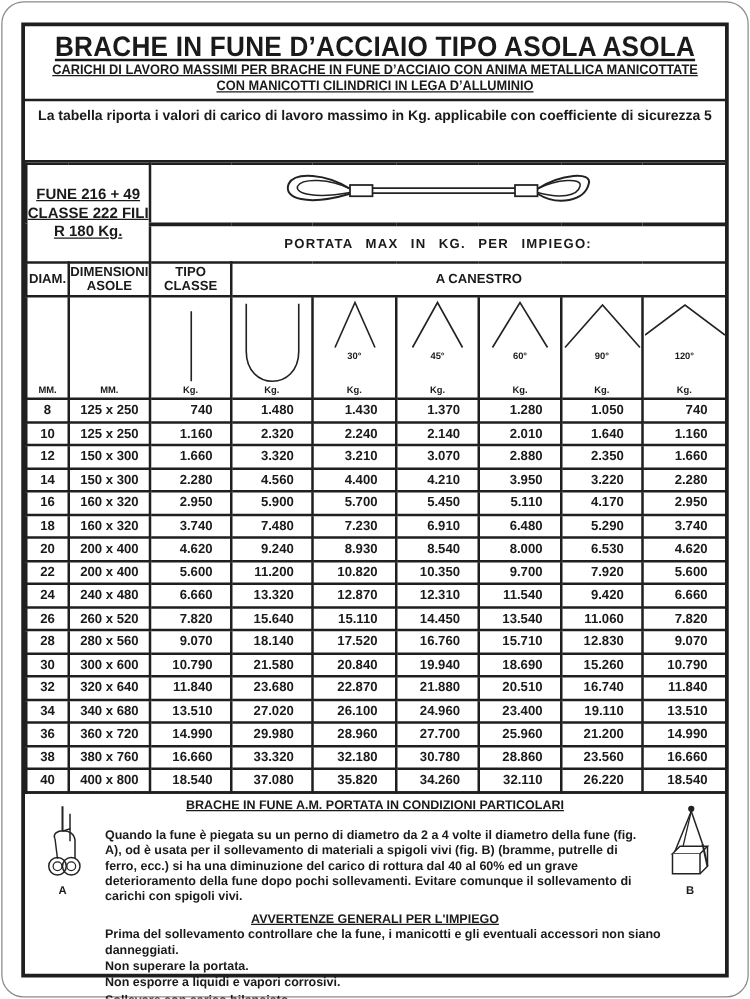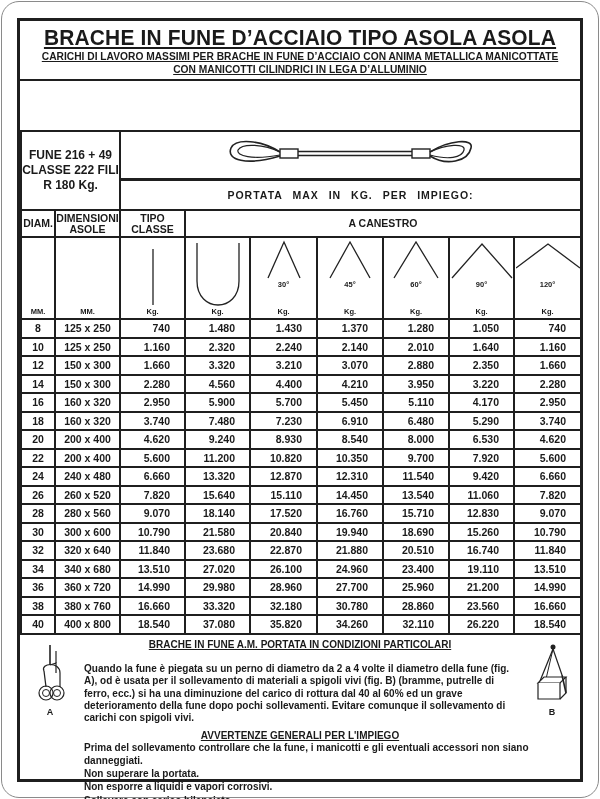--- a/index.html
+++ b/index.html
@@ -11,21 +11,21 @@
            border: 3px solid #1f1f1f; box-sizing: content-box; }
   .sec { position: absolute; left: 0; width: 560px; box-sizing: border-box; }
   .title-sec { top: 0; height: 60px; border-bottom: 2px solid #1f1f1f; text-align: center; text-decoration: underline; }
   .main-title { font-weight: bold; font-size: 22.5px; letter-spacing: 0.2px; margin-top: 5px; line-height: 24px; transform: scaleX(0.93); transform-origin: center; white-space: nowrap; }
   .sub-title { font-weight: bold; font-size: 11px; line-height: 13px; transform: scaleX(0.93); transform-origin: center; white-space: nowrap; }
   .note-sec { top: 62px; height: 47px; border-bottom: 2px solid #1f1f1f; text-align: center; }
   .note { font-weight: bold; font-size: 11.2px; margin-top: 4px; white-space: nowrap; }
 
   table.grid { position: absolute; left: 0; top: 109px; width: 560px; border-collapse: collapse; table-layout: fixed; }
   table.grid td { border: 2px solid #1f1f1f; padding: 0; text-align: center; font-weight: bold; font-size: 10.5px; }
-  table.grid tr.spec td.fune { font-size: 12px; line-height: 15px; }
+  table.grid tr.spec td.fune { font-size: 12px; line-height: 15px; text-decoration: underline; }
   .hdr-small { font-size: 8.5px; line-height: 11px; }
   .portata { font-size: 11.5px; letter-spacing: 1px; word-spacing: 6px; }
   .data-row td { height: 16.5px; font-size: 11px; }
   .data-row td.num { text-align: right; padding-right: 14px; }
   .icon-row td { height: 80px; vertical-align: bottom; position: relative; }
   .icon-row .lbl { font-size: 7.5px; display: block; margin-bottom: 2px; }
   .icon-row .ang { font-size: 7.5px; display: block; margin-bottom: 18px; }
   .icon-row svg { display: block; margin: 0 auto; }
 
   .bottom-sec { position: absolute; left: 0; top: 612px; width: 560px; height: 146px; border-top: 2px solid #1f1f1f; }
@@ -40,20 +40,23 @@
 <div class="plate"></div>
 
 <div class="frame">
 
   <div class="sec title-sec">
     <div class="main-title">BRACHE IN FUNE D’ACCIAIO TIPO ASOLA ASOLA</div>
     <div class="sub-title">CARICHI DI LAVORO MASSIMI PER BRACHE IN FUNE D’ACCIAIO CON ANIMA METALLICA MANICOTTATE</div>
     <div class="sub-title">CON MANICOTTI CILINDRICI IN LEGA D’ALLUMINIO</div>
   </div>
 
+  <div class="sec note-sec">
+    <div class="note">La tabella riporta i valori di carico di lavoro massimo in Kg. applicabile con coefficiente di sicurezza 5</div>
+  </div>
 
   <table class="grid">
     <colgroup>
       <col style="width:34px">
         <col style="width:65px">
         <col style="width:65px">
       <col style="width:65px">
         <col style="width:67px">
         <col style="width:66px">
       <col style="width:66px">

